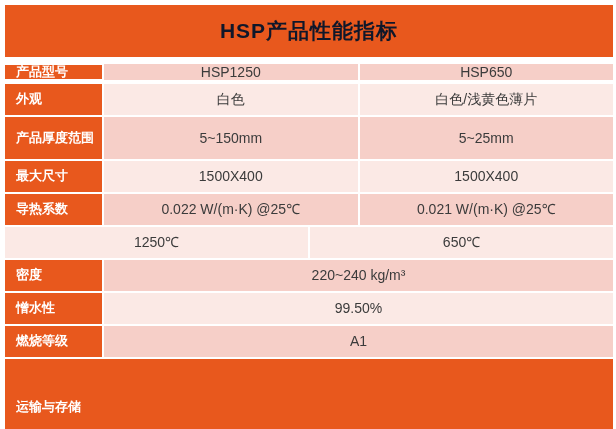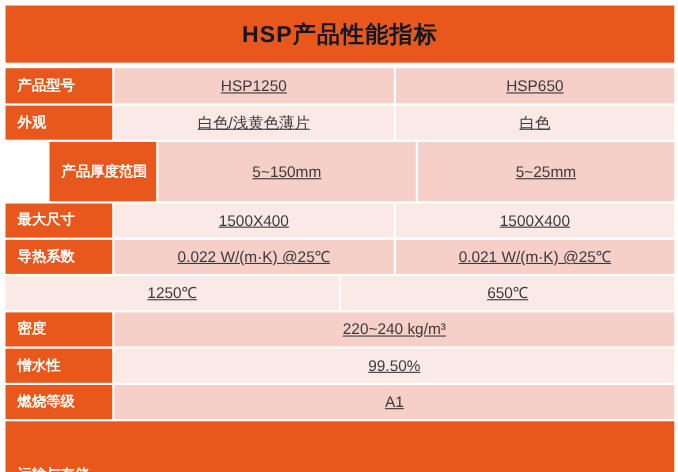--- a/index.html
+++ b/index.html
@@ -53,48 +53,47 @@
     flex: 1;
     display: flex;
     align-items: center;
     justify-content: center;
     font-size: 14px;
     color: var(--valueText, #3B3B3B);
     text-align: center;
     line-height: 1.2;
     padding: 0 6px;
     box-sizing: border-box;
-    text-decoration: underline;
   }
   .row-a .cell-value { background: var(--rowDark, #F6CFC8); }
   .row-b .cell-value { background: var(--rowLight, #FBE9E5); }
-  .h32 { height: 32px; }
+  .h32 { height: 20px; align-items: center; }
   .h31 { height: 31px; justify-content: flex-end; }
-  .h42 { height: 54px; margin-left: 40px; }
+  .h42 { height: 42px; }
   .h56 { height: 56px; flex-direction: column; }
 </style>
 </head>
 <body>
 
 <div class="page">
 
   <div class="title-bar">HSP产品性能指标</div>
 
   <div class="spec-table">
 
     <div class="row h32 row-a">
       <div class="cell-label">产品型号</div>
       <div class="cell-value">HSP1250</div>
       <div class="cell-value">HSP650</div>
     </div>
 
     <div class="row h31 row-b">
       <div class="cell-label">外观</div>
+      <div class="cell-value">白色</div>
       <div class="cell-value">白色/浅黄色薄片</div>
-      <div class="cell-value">白色</div>
     </div>
 
     <div class="row h42 row-a">
       <div class="cell-label">产品厚度范围</div>
       <div class="cell-value">5~150mm</div>
       <div class="cell-value">5~25mm</div>
     </div>
 
     <div class="row h31 row-b">
       <div class="cell-label">最大尺寸</div>

